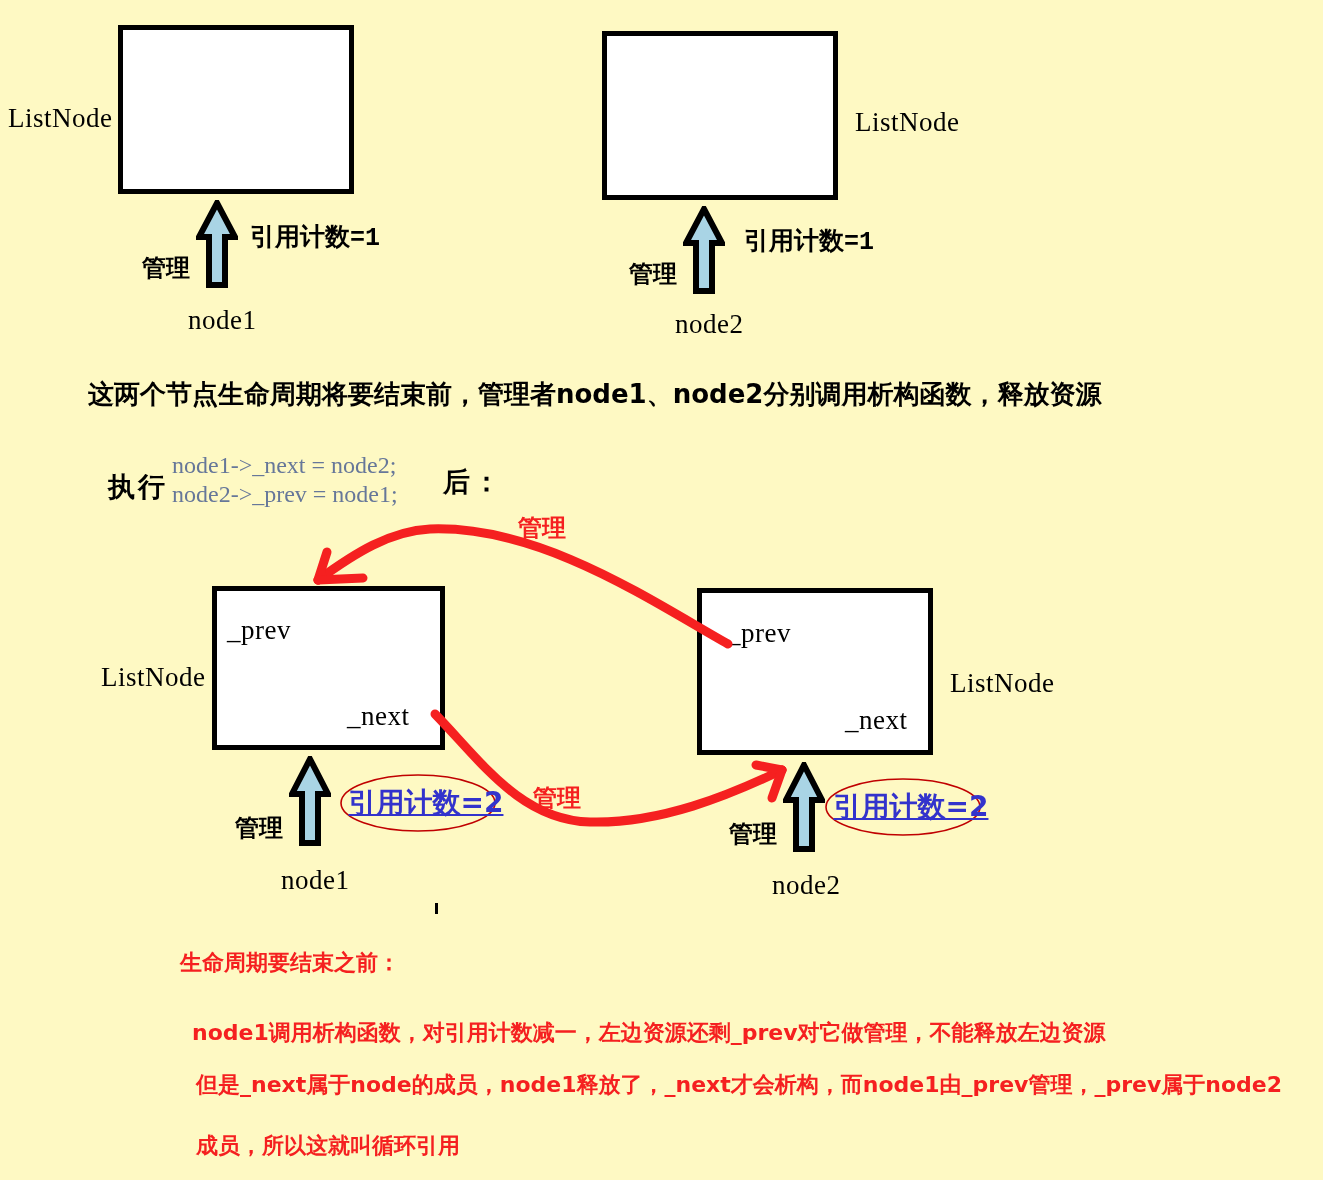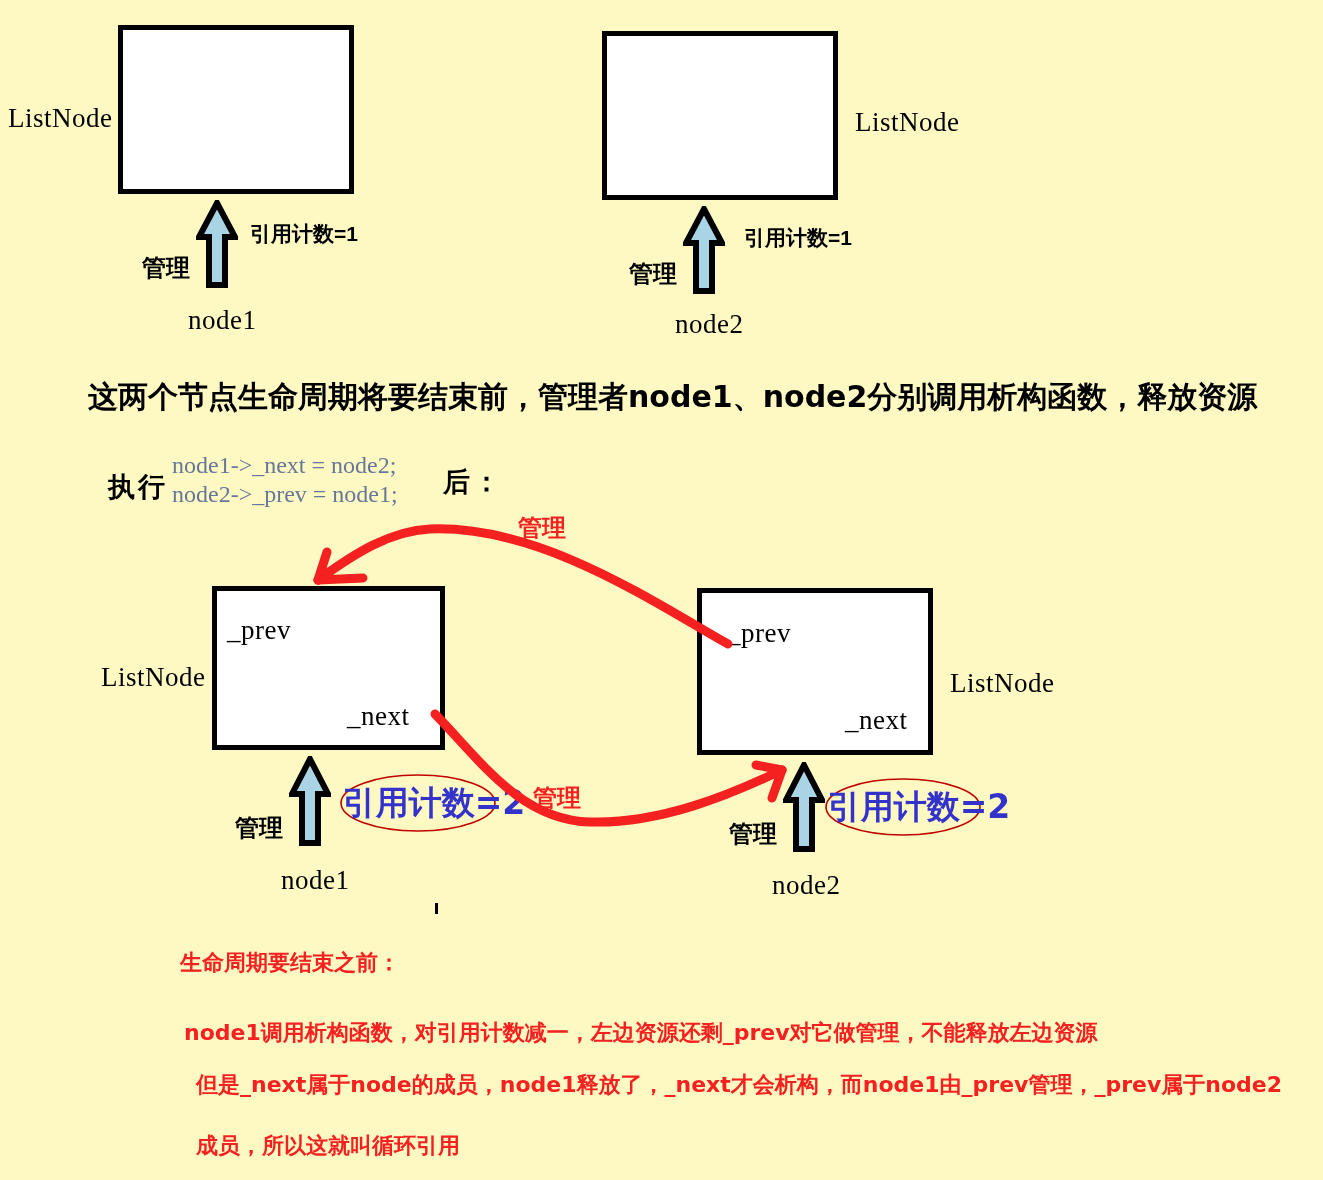--- a/index.html
+++ b/index.html
@@ -45,31 +45,31 @@
 
   
   .cjk-label {
     font-family: "DejaVu Sans", "Liberation Sans", sans-serif;
     font-size: 24px;
     font-weight: bold;
     color: #000000;
     white-space: nowrap;
   }
   .refcount {
-    font-family: Liberation Sans, sans-serif;
-    font-size: 21px;
+    font-family: Liberation Mono, monospace;
+    font-size: 25px;
     font-weight: bold;
     color: #000000;
     white-space: nowrap;
   }
 
   
   .sentence {
     font-family: "DejaVu Sans", "Liberation Sans", sans-serif;
-    font-size: 30px;
+    font-size: 26px;
     font-weight: bold;
     color: #000000;
     white-space: nowrap;
   }
 
   
   .exec-word {
     font-family: "DejaVu Sans", "Liberation Sans", sans-serif;
     font-size: 27px;
     font-weight: bold;
@@ -98,30 +98,31 @@
     font-weight: bold;
     color: #f52020;
     white-space: nowrap;
   }
 
   
   .ellipse-wrap { position: absolute; }
   .ellipse-wrap svg { display: block; }
   .ellipse-text {
     position: absolute;
-    left: 16px; top: 0;
+    left: 8px; top: 0;
     width: 100%; height: 100%;
     display: flex;
     align-items: center;
     justify-content: center;
     font-family: "DejaVu Sans", "Liberation Sans", sans-serif;
-    font-size: 33px;
+    font-size: 28px;
     font-weight: bold;
     color: #3333cc;
     white-space: nowrap;
+    text-decoration: underline;
   }
 
   
   .overlay {
     position: absolute;
     left: 0; top: 0;
     width: 1323px;
     height: 1180px;
     pointer-events: none;
   }
@@ -219,18 +220,18 @@
     <path d="M 782,770 L 756,765" fill="none" stroke="#f52020" stroke-width="9" stroke-linecap="round"></path>
     <path d="M 782,770 L 772,798" fill="none" stroke="#f52020" stroke-width="9" stroke-linecap="round"></path>
   </svg>
 
   <div class="abs red-curve-label" style="left:518px; top:512px;">管理</div>
   <div class="abs red-curve-label" style="left:533px; top:782px;">管理</div>
 
   <div class="abs tick-mark" style="left:435px; top:903px;"></div>
 
   <div class="abs red-note" style="left:180px; top:948px;">生命周期要结束之前：</div>
-  <div class="abs red-note" style="left:184px; top:1018px;">node1调用析构函数，对引用计数减一，左边资源还剩_prev对它做管理，不能释放左边资源</div>
+  <div class="abs red-note" style="left:192px; top:1018px;">node1调用析构函数，对引用计数减一，左边资源还剩_prev对它做管理，不能释放左边资源</div>
 
   <div class="abs red-note" style="left:196px; top:1070px;">但是_next属于node的成员，node1释放了，_next才会析构，而node1由_prev管理，_prev属于node2</div>
   <div class="abs red-note" style="left:196px; top:1102px;margin-top:29px;">成员，所以这就叫循环引用</div>
 
 </div>
 
 </body></html>

